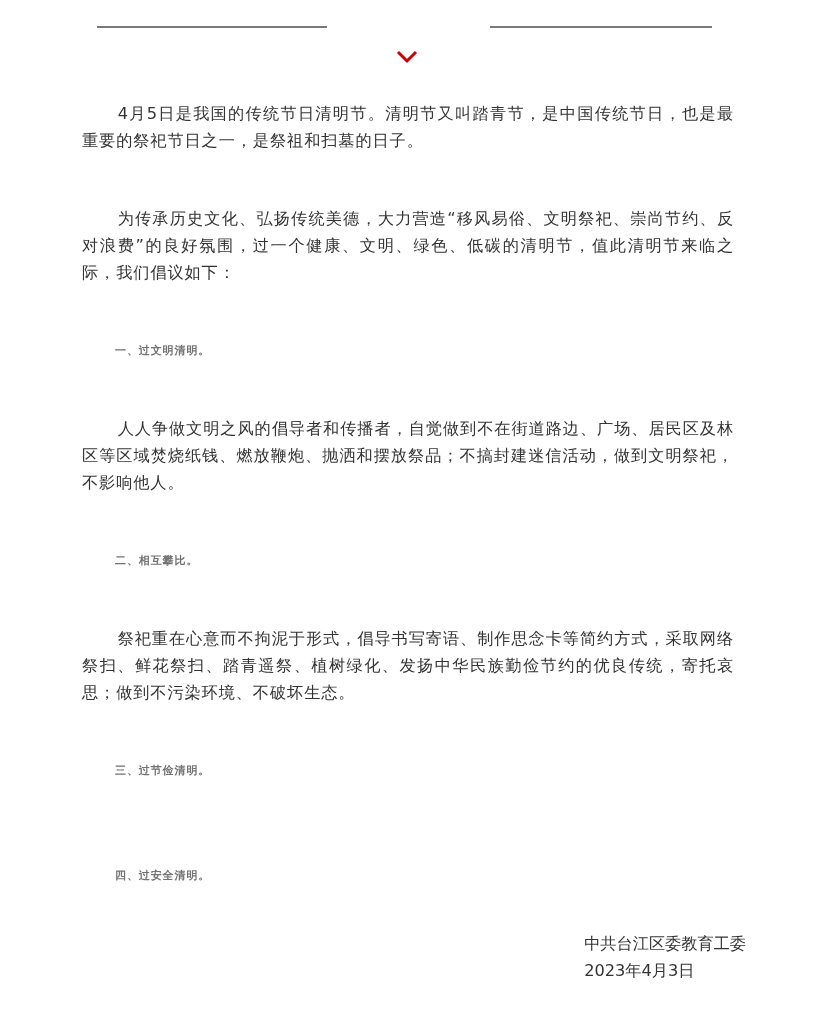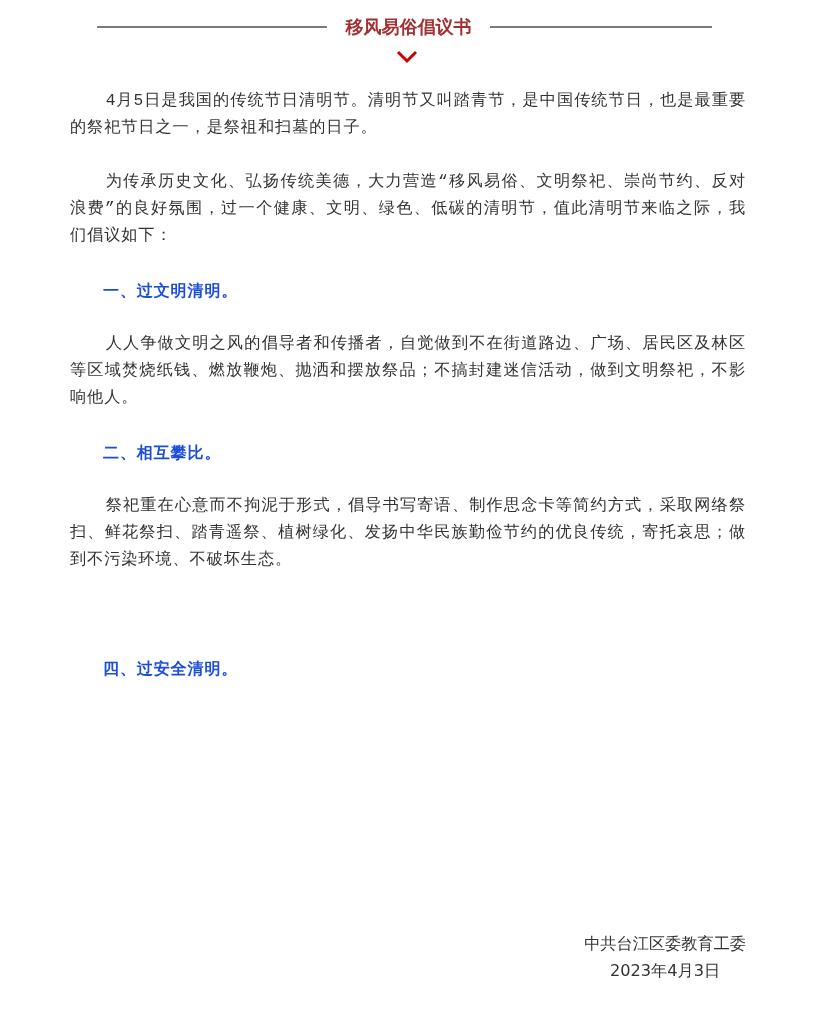--- a/index.html
+++ b/index.html
@@ -14,36 +14,35 @@
   .rule.right { left: 490px; width: 222px; }
   .title {
     position: absolute; top: 16px; left: 327px; width: 163px; text-align: center;
     font-size: 18px; font-weight: bold; color: #a23030; line-height: 22px; letter-spacing: 0px;
   }
   .chevron { position: absolute; top: 50px; left: 396px; width: 22px; height: 14px; }
   .content {
     position: absolute; top: 88px; left: 70px; width: 676px;
     font-size: 16.2px; line-height: 27px; letter-spacing: 0.9px;
   }
-  .para { margin: 0; text-indent: 2.2em; text-align: justify; font-family: Liberation Mono, monospace; }
+  .para { margin: 12px; text-indent: 2.2em; text-align: justify; }
   .gap { height: 27px; }
   .heading {
-    margin: 0; padding-left: 33px; font-weight: bold; color: #1d4ed8; font-size: 16px;
+    margin: 12px; padding-left: 33px; font-weight: bold; color: #737373; font-size: 11px;
   }
   .signature {
-    position: absolute; right: 81px; top: 930px; text-align: center;
+    position: absolute; right: 81px; top: 930px; text-align: left;
     font-size: 16.2px; line-height: 27px; color: #333;
   }
 </style>
 </head>
 <body>
 
 <div class="header">
   <div class="rule left"></div>
-  <div class="title">移风易俗倡议书</div>
   <div class="rule right"></div>
   <svg class="chevron" viewBox="0 0 22 14">
     <polyline points="2,2 11,11 20,2" fill="none" stroke="#cc0000" stroke-width="3"></polyline>
   </svg>
 </div>
 
 <div class="content">
   <p class="para">4月5日是我国的传统节日清明节。清明节又叫踏青节，是中国传统节日，也是最重要的祭祀节日之一，是祭祖和扫墓的日子。</p>
   <div class="gap"></div>
   <p class="para">为传承历史文化、弘扬传统美德，大力营造“移风易俗、文明祭祀、崇尚节约、反对浪费”的良好氛围，过一个健康、文明、绿色、低碳的清明节，值此清明节来临之际，我们倡议如下：</p>
@@ -52,20 +51,21 @@
   <p class="heading">一、过文明清明。</p>
   <div class="gap"></div>
   <p class="para">人人争做文明之风的倡导者和传播者，自觉做到不在街道路边、广场、居民区及林区等区域焚烧纸钱、燃放鞭炮、抛洒和摆放祭品；不搞封建迷信活动，做到文明祭祀，不影响他人。</p>
   <div class="gap"></div>
 
   <p class="heading">二、相互攀比。</p>
   <div class="gap"></div>
   <p class="para">祭祀重在心意而不拘泥于形式，倡导书写寄语、制作思念卡等简约方式，采取网络祭扫、鲜花祭扫、踏青遥祭、植树绿化、发扬中华民族勤俭节约的优良传统，寄托哀思；做到不污染环境、不破坏生态。</p>
   <div class="gap"></div>
 
+  <p class="heading">三、过节俭清明。</p>
   <div class="gap"></div>
   <div class="gap"></div>
 
   <p class="heading">四、过安全清明。</p>
   <div class="gap"></div>
 </div>
 
 <div class="signature">
   <div>中共台江区委教育工委</div>
   <div>2023年4月3日</div>

